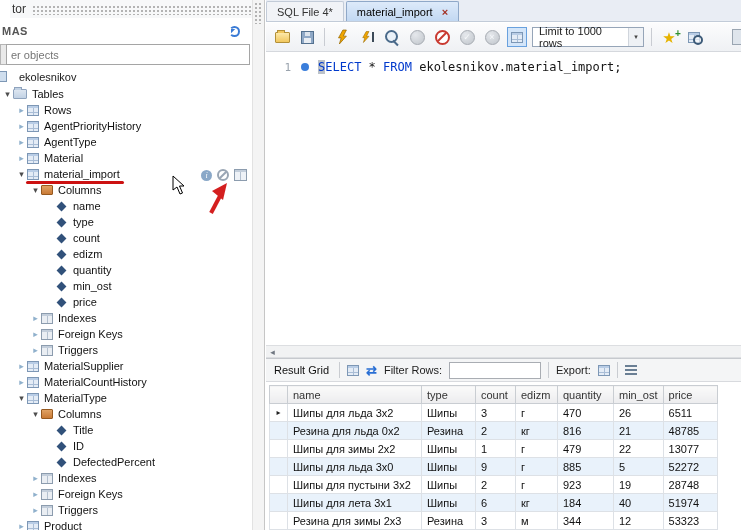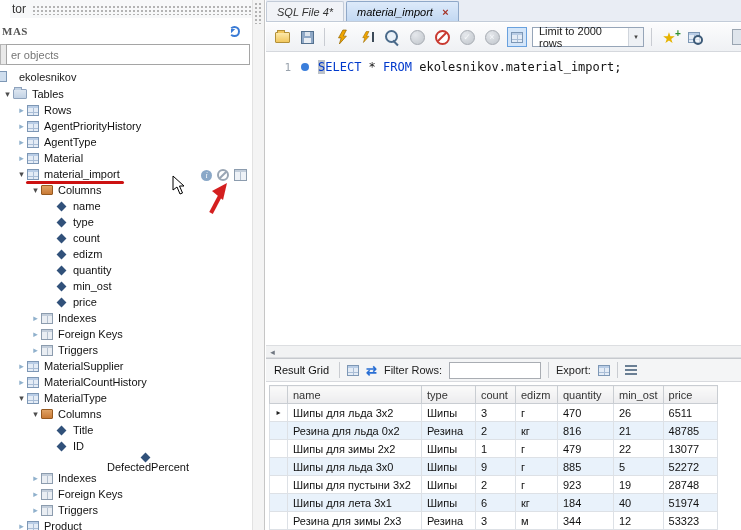--- a/index.html
+++ b/index.html
@@ -7,21 +7,21 @@
   body{font-family:"Liberation Sans",sans-serif;font-size:11px;color:#1a1a1a;}
   .app{position:relative;width:741px;height:530px;background:#fff;overflow:hidden;}
 
   
   .nav{position:absolute;left:0;top:0;width:252px;height:530px;background:#fff;overflow:hidden;}
   .nav-header{position:absolute;left:10px;top:0;width:100%;height:18px;display:flex;align-items:center;background:#f7f8f9;}
   .nav-title{font-size:12px;color:#333;padding-left:2px;}
   .dots{background-image:radial-gradient(#b3b3b3 1px,transparent 1.3px);background-size:4px 4px;}
   .header-dots{flex:1;height:10px;margin:2px 6px 0 6px;}
   .nav-section{position:absolute;top:23px;left:0;width:100%;height:16px;display:flex;align-items:center;justify-content:space-between;padding:0 12px 0 2px;}
-  .schemas-label{font-weight:bold;color:#555;letter-spacing:.5px;font-family:Liberation Serif, serif;}
+  .schemas-label{font-weight:bold;color:#555;letter-spacing:.5px;}
   .refresh{width:11px;height:11px;border:2px solid #3a7bd5;border-radius:50%;border-left-color:transparent;position:relative;}
   .refresh::after{content:"";position:absolute;left:-3px;top:-2px;border:3px solid transparent;border-right-color:#3a7bd5;transform:rotate(45deg);}
   .nav-search{position:absolute;top:44px;left:0;width:250px;height:21px;display:flex;}
   .cut-icon{width:6px;background:#e9e9e9;border:1px solid #b5b5b5;border-right:none;}
   .nav-search input{flex:1;border:1px solid #a5a5a5;height:21px;font-size:11px;padding:0 4px;font-family:"Liberation Sans",sans-serif;color:#444;outline:none;}
   .schema-row{position:absolute;top:69px;left:0;height:15px;display:flex;align-items:center;gap:12px;}
   .schema-icon{width:7px;height:11px;background:#cfdeee;border:1px solid #7d97b5;border-left:none;}
 
   .tree{position:absolute;top:86px;left:0;width:100%;}
   .tree-row{height:16px;display:flex;align-items:center;white-space:nowrap;}
@@ -47,21 +47,21 @@
   .red-arrow{position:absolute;left:203px;top:183px;}
   .mouse-cursor{position:absolute;left:172px;top:175px;}
 
   
   .scrollstrip{position:absolute;left:252px;top:0;width:13px;height:530px;background:#f4f4f4;border-left:1px solid #e2e2e2;border-right:1px solid #c6c6c6;}
   .grip{display:block;width:9px;height:22px;margin:2px auto;}
 
   
   .right{position:absolute;left:266px;top:0;width:475px;height:530px;background:#fff;}
   .tabbar{position:absolute;top:0;left:0;right:0;height:22px;background:#e9edf4;border-bottom:1px solid #c2cbd8;display:flex;align-items:flex-end;gap:2px;}
-  .tab{height:20px;display:flex;align-items:center;padding:0 10px;background:#f1f3f7;border:1px solid #c2cbd8;border-bottom:none;color:#333;border-radius:2px 2px 0 0;font-style:italic;}
+  .tab{height:20px;display:flex;align-items:center;padding:0 10px;background:#f1f3f7;border:1px solid #c2cbd8;border-bottom:none;color:#333;border-radius:2px 2px 0 0;}
   .tab.active{background:linear-gradient(#ddeafa,#c2d8f2);border-color:#8fa8c8;color:#000;gap:9px;}
   .tab .close{color:#a33125;font-size:11px;font-weight:bold;line-height:10px;}
 
   .toolbar{position:absolute;top:23px;left:0;right:0;height:29px;background:linear-gradient(#fcfcfd,#eff1f4);border-bottom:1px solid #d5d8dd;display:flex;align-items:center;gap:5px;padding:0 6px;overflow:hidden;}
   .tsep{width:1px;height:18px;background:#c9ccd2;margin:0 2px;flex:none;}
   .tbtn{width:20px;height:20px;display:flex;align-items:center;justify-content:center;flex:none;}
   .i-folder{width:15px;height:11px;background:linear-gradient(#fde9a9,#f1c75e);border:1px solid #b39038;position:relative;border-radius:1px;}
   .i-folder::before{content:"";position:absolute;left:1px;top:-3px;width:6px;height:2px;background:#f1c75e;border:1px solid #b39038;border-bottom:none;}
   .i-floppy{width:13px;height:13px;background:#8fa8c6;border:1px solid #54718f;position:relative;}
   .i-floppy::before{content:"";position:absolute;left:2px;bottom:0;width:7px;height:5px;background:#e8edf3;}
@@ -240,21 +240,21 @@
         <div class="tree-row" style="padding-left: 44px;">
           <span class="arrow"></span>
           <span class="ticon column"></span>
           <span class="tlabel">Title</span>
         </div>
         <div class="tree-row" style="padding-left: 44px;">
           <span class="arrow"></span>
           <span class="ticon column"></span>
           <span class="tlabel">ID</span>
         </div>
-        <div class="tree-row" style="padding-left: 44px; flex-direction: column;">
+        <div class="tree-row" style="padding-left: 44px;">
           <span class="arrow"></span>
           <span class="ticon column"></span>
           <span class="tlabel">DefectedPercent</span>
         </div>
         <div class="tree-row" style="padding-left: 30px;">
           <span class="arrow">▸</span>
           <span class="ticon indexes"></span>
           <span class="tlabel">Indexes</span>
         </div>
         <div class="tree-row" style="padding-left: 30px;">
@@ -339,21 +339,21 @@
         </span>
       <span class="tbtn">
           <span class="i-circle">×</span>
         </span>
       <span class="tbtn">
           <span class="i-auto">
             <span class="mini-grid"></span>
           </span>
         </span>
       <div class="combo">
-        <span>Limit to 2000 rows</span>
+        <span>Limit to 1000 rows</span>
         <span class="combo-arrow">▾</span>
       </div>
       <span class="tsep"></span>
       <span class="tbtn">
           <span class="i-star">★</span>
         </span>
       <span class="tbtn">
           <span class="mini-grid i-inspect"></span>
         </span>
       <span class="edge-cut"></span>

